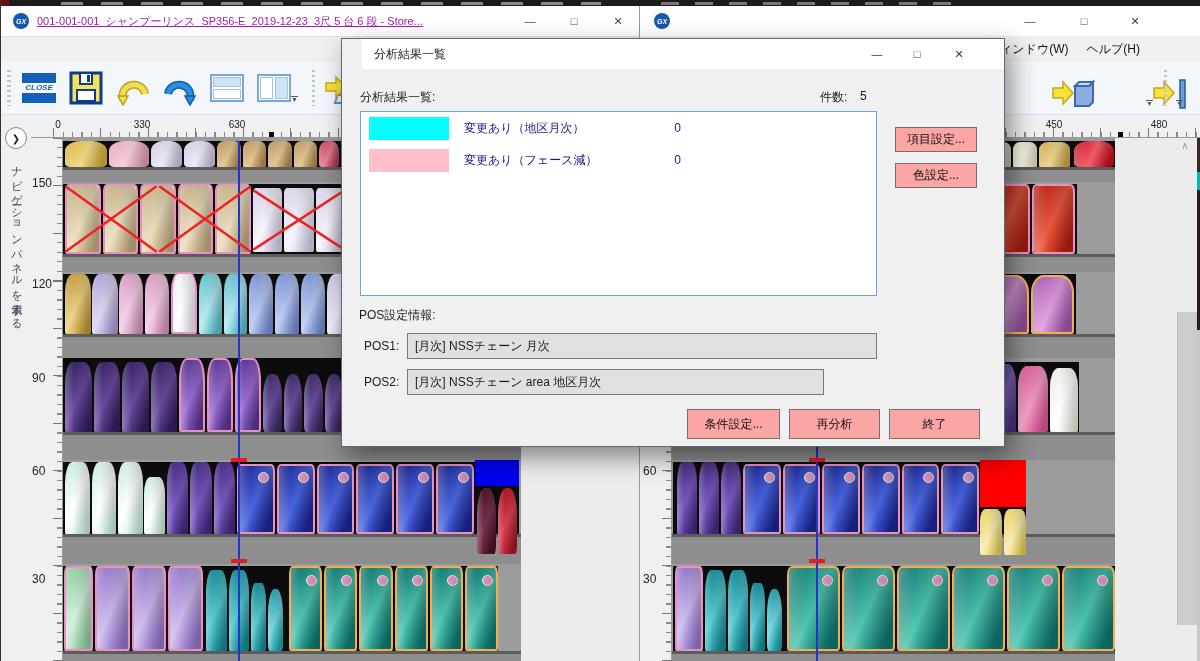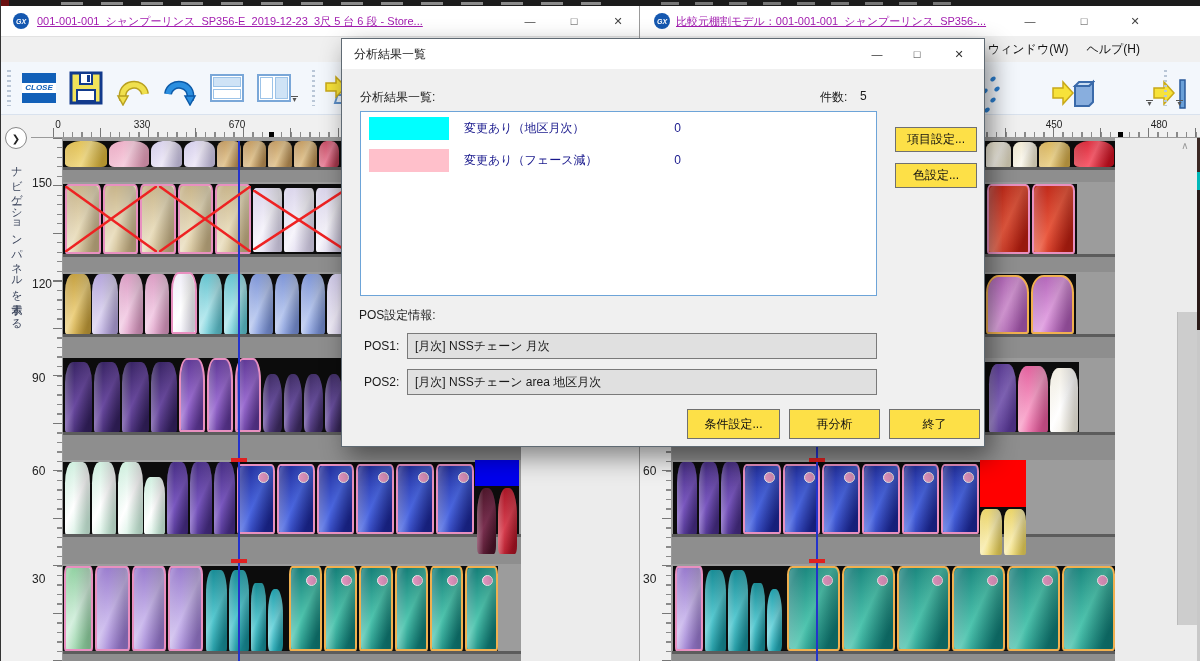--- a/index.html
+++ b/index.html
@@ -71,21 +71,21 @@
   .dlg-title span{font-size:12px;color:#1a1a1a;margin-left:12px;}
   .dlg-btn{width:34px;height:26px;display:flex;align-items:center;justify-content:center;font-size:11px;color:#333;}
   .dlg-label{font-size:12px;color:#1a1a1a;}
   .lv{background:#fff;border:1px solid #6da4d8;}
   .lv-head{display:flex;height:22px;border-bottom:1px solid #d4d4d4;background:linear-gradient(#fff,#fbfbfb);}
   .lv-head div{font-size:12px;color:#222;padding:3px 0 0 7px;border-right:1px solid #e6e6e6;box-sizing:border-box;}
   .lv-row{display:flex;height:32px;align-items:center;}
   .swatch{width:80px;height:23px;margin-left:8px;}
   .lv-cat{width:155px;margin-left:15px;font-size:12px;color:#18188c;}
   .lv-cnt{width:62px;text-align:right;font-size:12px;color:#18188c;}
-  .btn{background:#fde047;border:1px solid #707070;font-size:12px;color:#111;
+  .btn{background:#fca5a5;border:1px solid #707070;font-size:12px;color:#111;
        display:flex;align-items:center;justify-content:center;box-sizing:border-box;}
   .field{background:#e0e0e0;border:1px solid #7a7a7a;font-size:12px;color:#1a1a1a;
          display:flex;align-items:center;padding-left:7px;box-sizing:border-box;}
   .post-label{font-size:12px;color:#1a1a1a;}
 </style>
 </head>
 <body>
 
 <div id="stage">
 
@@ -168,21 +168,21 @@
   <div class="abs nav-side" style="left:0;top:115px;width:30px;height:546px;">
     <div class="abs nav-circle" style="left:4px;top:12px;">❯</div>
     <div class="abs vtext" style="left:8px;top:44px;">ナビゲーションパネルを表示する</div>
   </div>
 
   <div class="abs ruler" id="hruler-left" style="left:30px;top:115px;width:608px;height:23px;border-bottom:1px solid #9a9a9a;box-sizing:border-box;">
     <div class="hticks" style="left:22px;width:468px;"></div>
     <div class="hticks2" style="left:22px;width:468px;"></div>
   <span class="rlabel" style="left: 27px; top: 4px;">0</span>
       <span class="rlabel" style="left: 111px; top: 4px;">330</span>
-      <span class="rlabel" style="left: 206px; top: 4px;">670</span>
+      <span class="rlabel" style="left: 206px; top: 4px;">630</span>
       <div class="rmarker" style="left: 238px;"></div>
     </div>
 
   <div class="abs" id="vruler-left" style="left:30px;top:138px;width:32px;height:523px;background:#f0f0f0;border-right:1px solid #9a9a9a;box-sizing:border-box;">
     <div class="vticks" style="top:0;height:523px;"></div>
     <div class="vticks2" style="top:0;height:523px;"></div>
   <span class="vlabel" style="left: 1px; top: 38px;">150</span>
       <span class="vlabel" style="left: 1px; top: 139px;">120</span>
       <span class="vlabel" style="left: 1px; top: 233px;">90</span>
       <span class="vlabel" style="left: 1px; top: 326px;">60</span>
@@ -387,21 +387,20 @@
           <span class="dot"></span>
         </div>
       </div>
     </div>
   <div class="abs" style="left:520px;top:138px;width:118px;height:523px;background:#ececec;"></div>
 
   <div class="abs" style="left:638px;top:6px;width:562px;height:655px;background:#f0f0f0;border-left:1px solid #9a9a9a;box-sizing:border-box;"></div>
 
   <div class="abs titlebar" style="left:639px;top:6px;width:561px;height:30px;">
     <div class="abs gx-icon" style="left:14px;top:7px;">GX</div>
-    <div class="abs title-text" style="left:36px;top:8px;width:340px;">比較元棚割モデル：001-001-001_シャンプーリンス_SP356-...</div>
     <div class="abs winbtn" style="left:375px;top:2px;">—</div>
     <div class="abs winbtn" style="left:429px;top:2px;">□</div>
     <div class="abs winbtn" style="left:480px;top:2px;">✕</div>
   </div>
 
   <div class="abs menubar" id="menu-right" style="left:639px;top:36px;width:561px;height:26px;justify-content:flex-end;padding-right:52px;box-sizing:border-box;">
       <div class="menu-item">O)</div>
       <div class="menu-item">ウィンドウ(W)</div>
       <div class="menu-item">ヘルプ(H)</div>
     </div>
@@ -648,21 +647,21 @@
       </svg>
       <svg class="abs xmark" width="84" height="66" style="left: 432px; top: 186px;">
         <line x1="0" y1="0" x2="84" y2="66"></line>
         <line x1="84" y1="0" x2="0" y2="66"></line>
       </svg>
       <div class="abs blueline" style="left: 815px; top: 141px; height: 520px;"></div>
       <div class="abs rdash" style="left: 808px; top: 458px;"></div>
       <div class="abs rdash" style="left: 808px; top: 559px;"></div>
     </div>
 
-  <div class="abs" id="dialog" style="left:340px;top:38px;width:642px;height:407px;">
+  <div class="abs" id="dialog" style="left:340px;top:38px;width:642px;height:407px;padding-left:20px;">
     <div class="dlg-title">
       <span>分析結果一覧</span>
       <div class="abs dlg-btn" style="left:518px;top:2px;">—</div>
       <div class="abs dlg-btn" style="left:558px;top:2px;">□</div>
       <div class="abs dlg-btn" style="left:600px;top:2px;">✕</div>
     </div>
 
     <div class="abs dlg-label" style="left:18px;top:50px;">分析結果一覧:</div>
     <div class="abs dlg-label" style="left:478px;top:50px;">件数:</div>
     <div class="abs dlg-label" style="left:518px;top:50px;">5</div>
@@ -680,20 +679,20 @@
         </div>
       </div>
 
     <div class="abs btn" style="left:553px;top:88px;width:82px;height:25px;">項目設定...</div>
     <div class="abs btn" style="left:553px;top:124px;width:82px;height:25px;">色設定...</div>
 
     <div class="abs dlg-label" style="left:17px;top:268px;">POS設定情報:</div>
     <div class="abs post-label" style="left:22px;top:300px;">POS1:</div>
     <div class="abs field" style="left:65px;top:294px;width:470px;height:26px;">[月次] NSSチェーン 月次</div>
     <div class="abs post-label" style="left:22px;top:336px;">POS2:</div>
-    <div class="abs field" style="left:65px;top:330px;width:470px;height:26px;">[月次] NSSチェーン area 地区月次</div>
+    <div class="abs field" style="left:65px;top:330px;width:417px;height:26px;">[月次] NSSチェーン area 地区月次</div>
 
     <div class="abs btn" style="left:345px;top:370px;width:93px;height:30px;">条件設定...</div>
     <div class="abs btn" style="left:447px;top:370px;width:91px;height:30px;">再分析</div>
     <div class="abs btn" style="left:547px;top:370px;width:91px;height:30px;">終了</div>
   </div>
 
 </div>
 
 </body></html>

